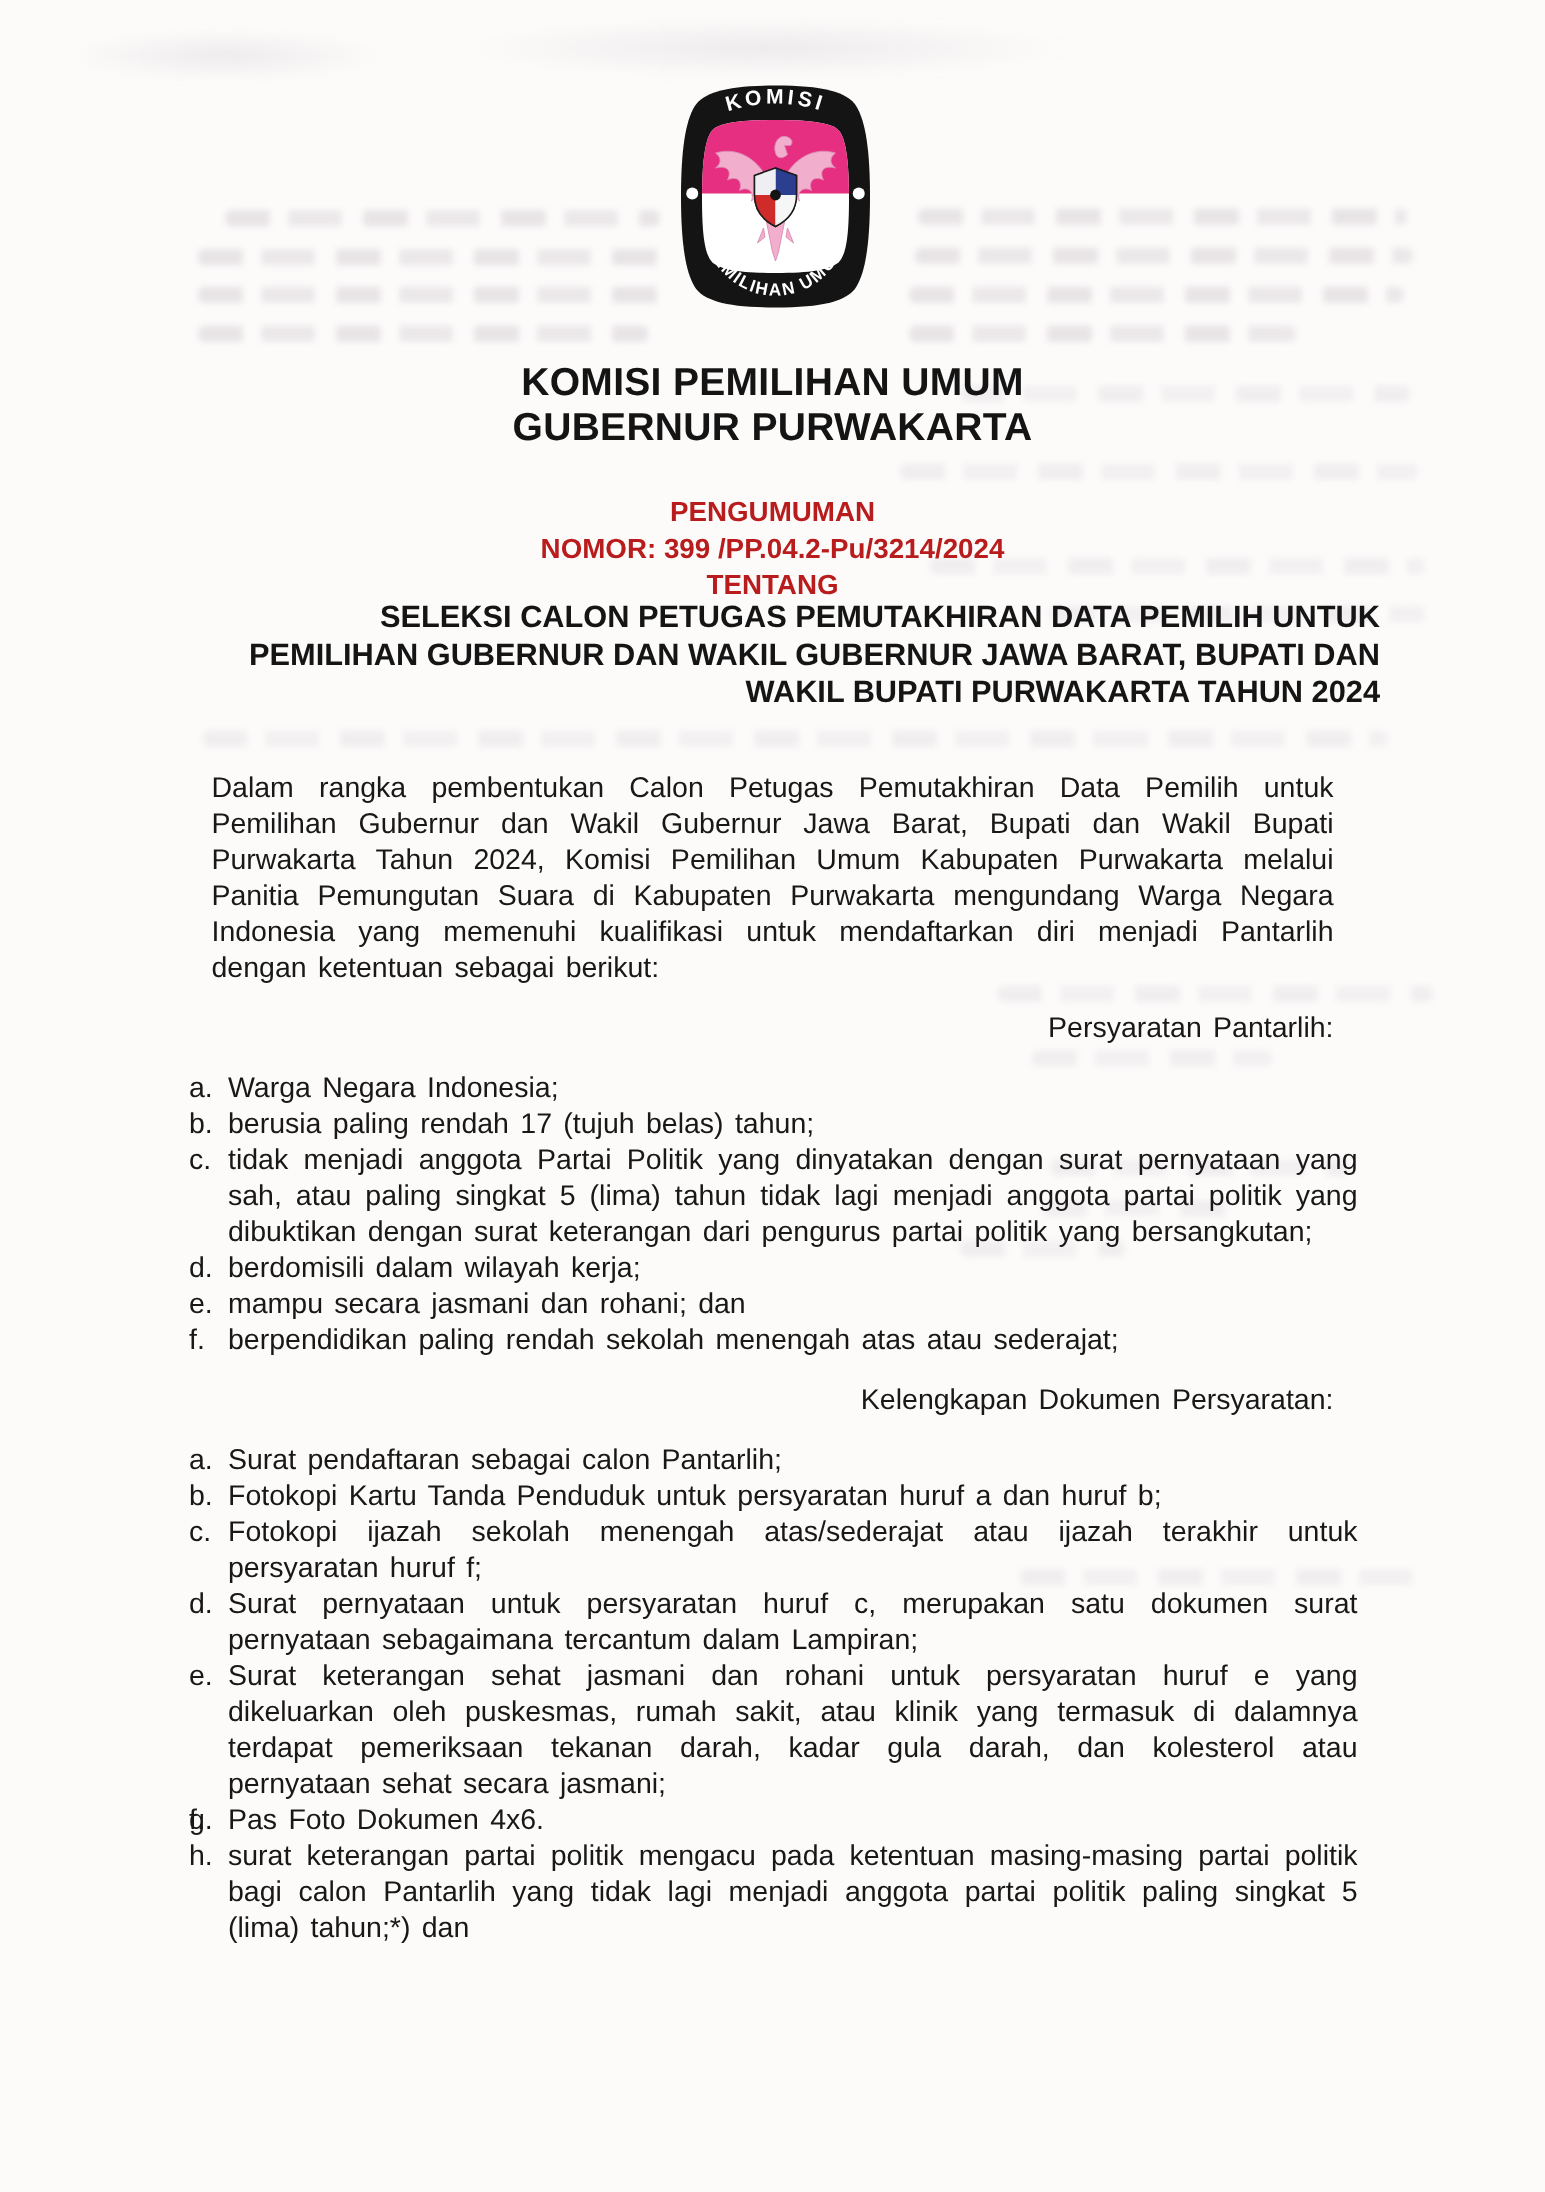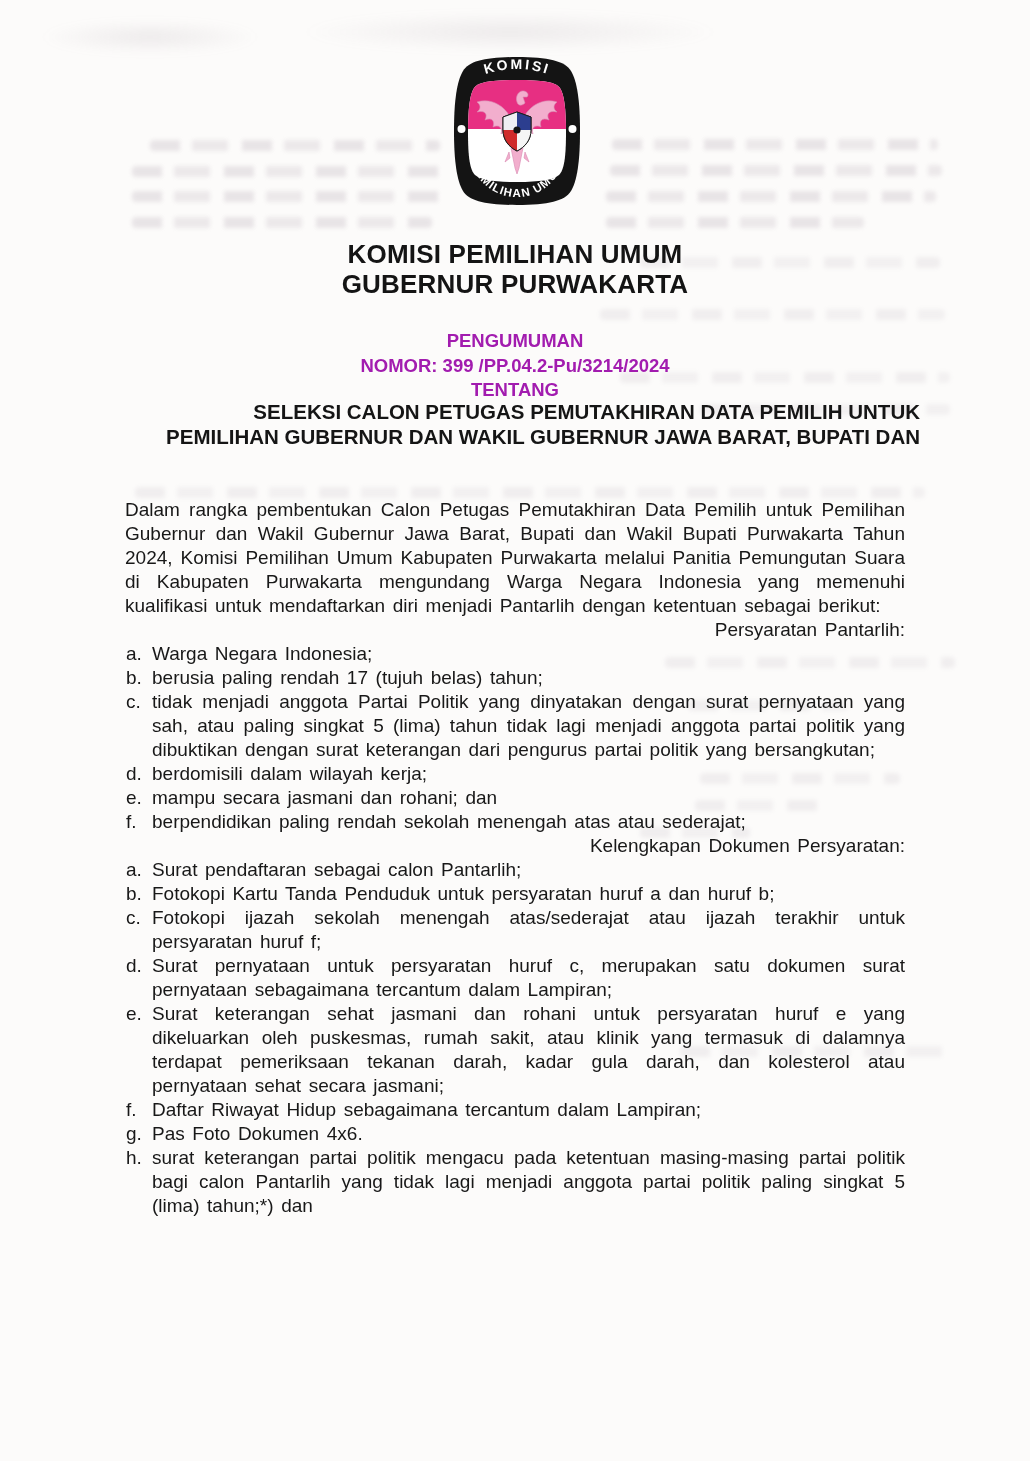--- a/index.html
+++ b/index.html
@@ -30,33 +30,33 @@
   }
   .logo{position:absolute;left:452px;top:56px;width:130px;height:152px;}
   .org-header{
     position:absolute;left:125px;top:239px;width:780px;
     text-align:center;font-weight:bold;font-size:26px;line-height:30px;
     letter-spacing:.2px;color:#141414;
   }
   .announce{
     position:absolute;left:125px;top:329px;width:780px;
     text-align:center;font-weight:bold;font-size:18.5px;line-height:24.5px;
-    color:#a21caf;
+    color:#b91c1c;
   }
   .doc-title{
     position:absolute;left:110px;top:400px;width:810px;
     text-align:right;font-weight:bold;font-size:20.5px;line-height:24.8px;
     color:#151515;
   }
   .body-text{
     position:absolute;left:125px;top:498px;width:780px;
     font-size:19px;line-height:24px;text-align:justify;
     word-spacing:.12em;color:#181818;
   }
-  .body-text p{margin:0;}
+  .body-text p{margin:16px;}
   .section-heading{text-align:right;}
   .li{position:relative;padding-left:27px;}
   .li .ltr{position:absolute;left:1px;top:0;}
 </style>
 </head>
 <body>
 
 <div class="page">
 
   <div class="smudge" style="left:300px;top:12px;width:420px;height:40px;"></div>
@@ -138,20 +138,21 @@
 
   <div class="announce">
     <div>PENGUMUMAN</div>
     <div>NOMOR: 399 /PP.04.2-Pu/3214/2024</div>
     <div>TENTANG</div>
   </div>
 
   <div class="doc-title">
     <div>SELEKSI CALON PETUGAS PEMUTAKHIRAN DATA PEMILIH UNTUK</div>
     <div>PEMILIHAN GUBERNUR DAN WAKIL GUBERNUR JAWA BARAT, BUPATI DAN</div>
+    <div>WAKIL BUPATI PURWAKARTA TAHUN 2024</div>
   </div>
 
   <div class="body-text">
     <p>Dalam rangka pembentukan Calon Petugas Pemutakhiran Data Pemilih untuk Pemilihan Gubernur dan Wakil Gubernur Jawa Barat, Bupati dan Wakil Bupati Purwakarta Tahun 2024, Komisi Pemilihan Umum Kabupaten Purwakarta melalui Panitia Pemungutan Suara di Kabupaten Purwakarta mengundang Warga Negara Indonesia yang memenuhi kualifikasi untuk mendaftarkan diri menjadi Pantarlih dengan ketentuan sebagai berikut:</p>
 
     <p class="section-heading">Persyaratan Pantarlih:</p>
 
     <div class="li">
       <span class="ltr">a.</span>
       <span>Warga Negara Indonesia;</span>
@@ -194,21 +195,20 @@
     <div class="li">
       <span class="ltr">d.</span>
       <span>Surat pernyataan untuk persyaratan huruf c, merupakan satu dokumen surat pernyataan sebagaimana tercantum dalam Lampiran;</span>
     </div>
     <div class="li">
       <span class="ltr">e.</span>
       <span>Surat keterangan sehat jasmani dan rohani untuk persyaratan huruf e yang dikeluarkan oleh puskesmas, rumah sakit, atau klinik yang termasuk di dalamnya terdapat pemeriksaan tekanan darah, kadar gula darah, dan kolesterol atau pernyataan sehat secara jasmani;</span>
     </div>
     <div class="li">
       <span class="ltr">f.</span>
-      <span>Daftar Riwayat Hidup sebagaimana tercantum dalam Lampiran;</span>
     </div>
     <div class="li">
       <span class="ltr">g.</span>
       <span>Pas Foto Dokumen 4x6.</span>
     </div>
     <div class="li">
       <span class="ltr">h.</span>
       <span>surat keterangan partai politik mengacu pada ketentuan masing-masing partai politik bagi calon Pantarlih yang tidak lagi menjadi anggota partai politik paling singkat 5 (lima) tahun;*) dan</span>
     </div>
   </div>

